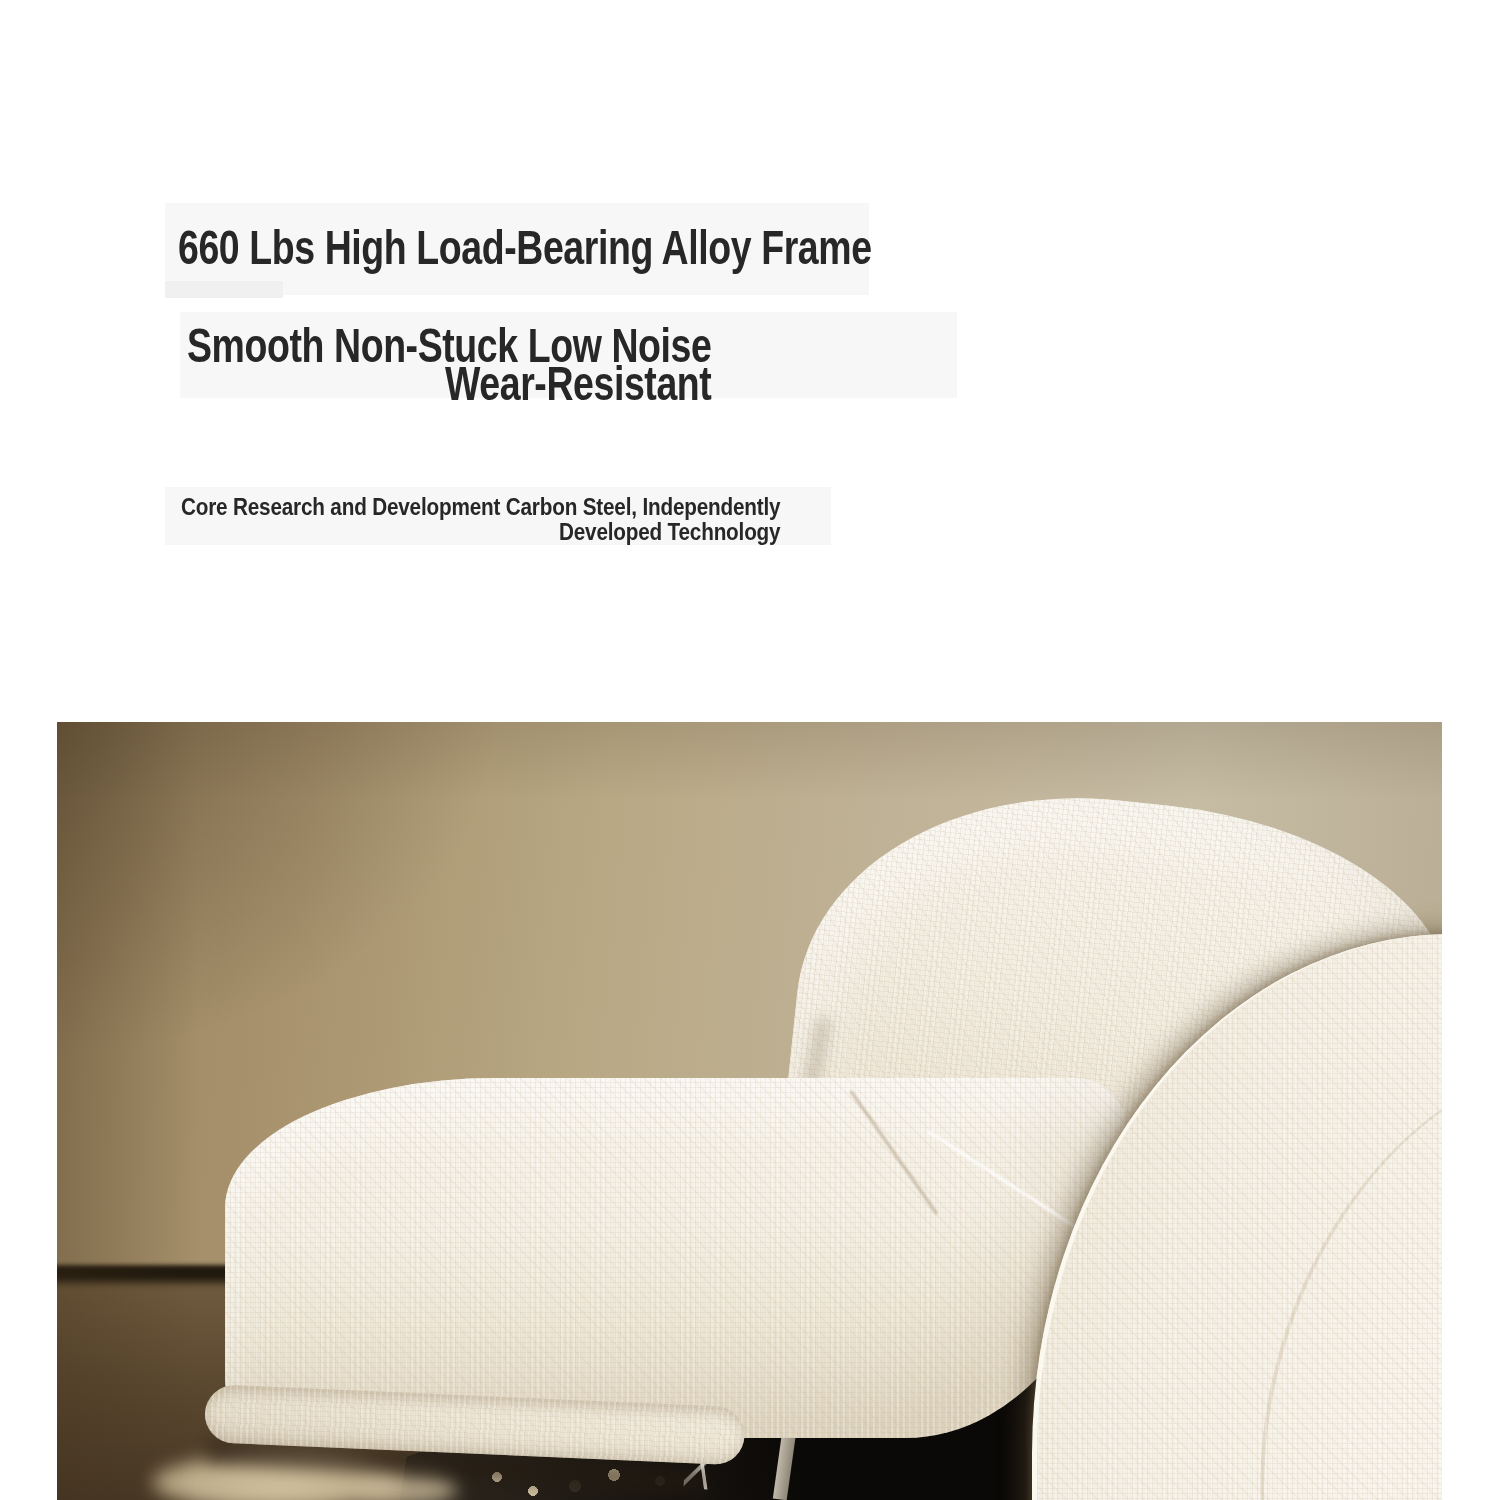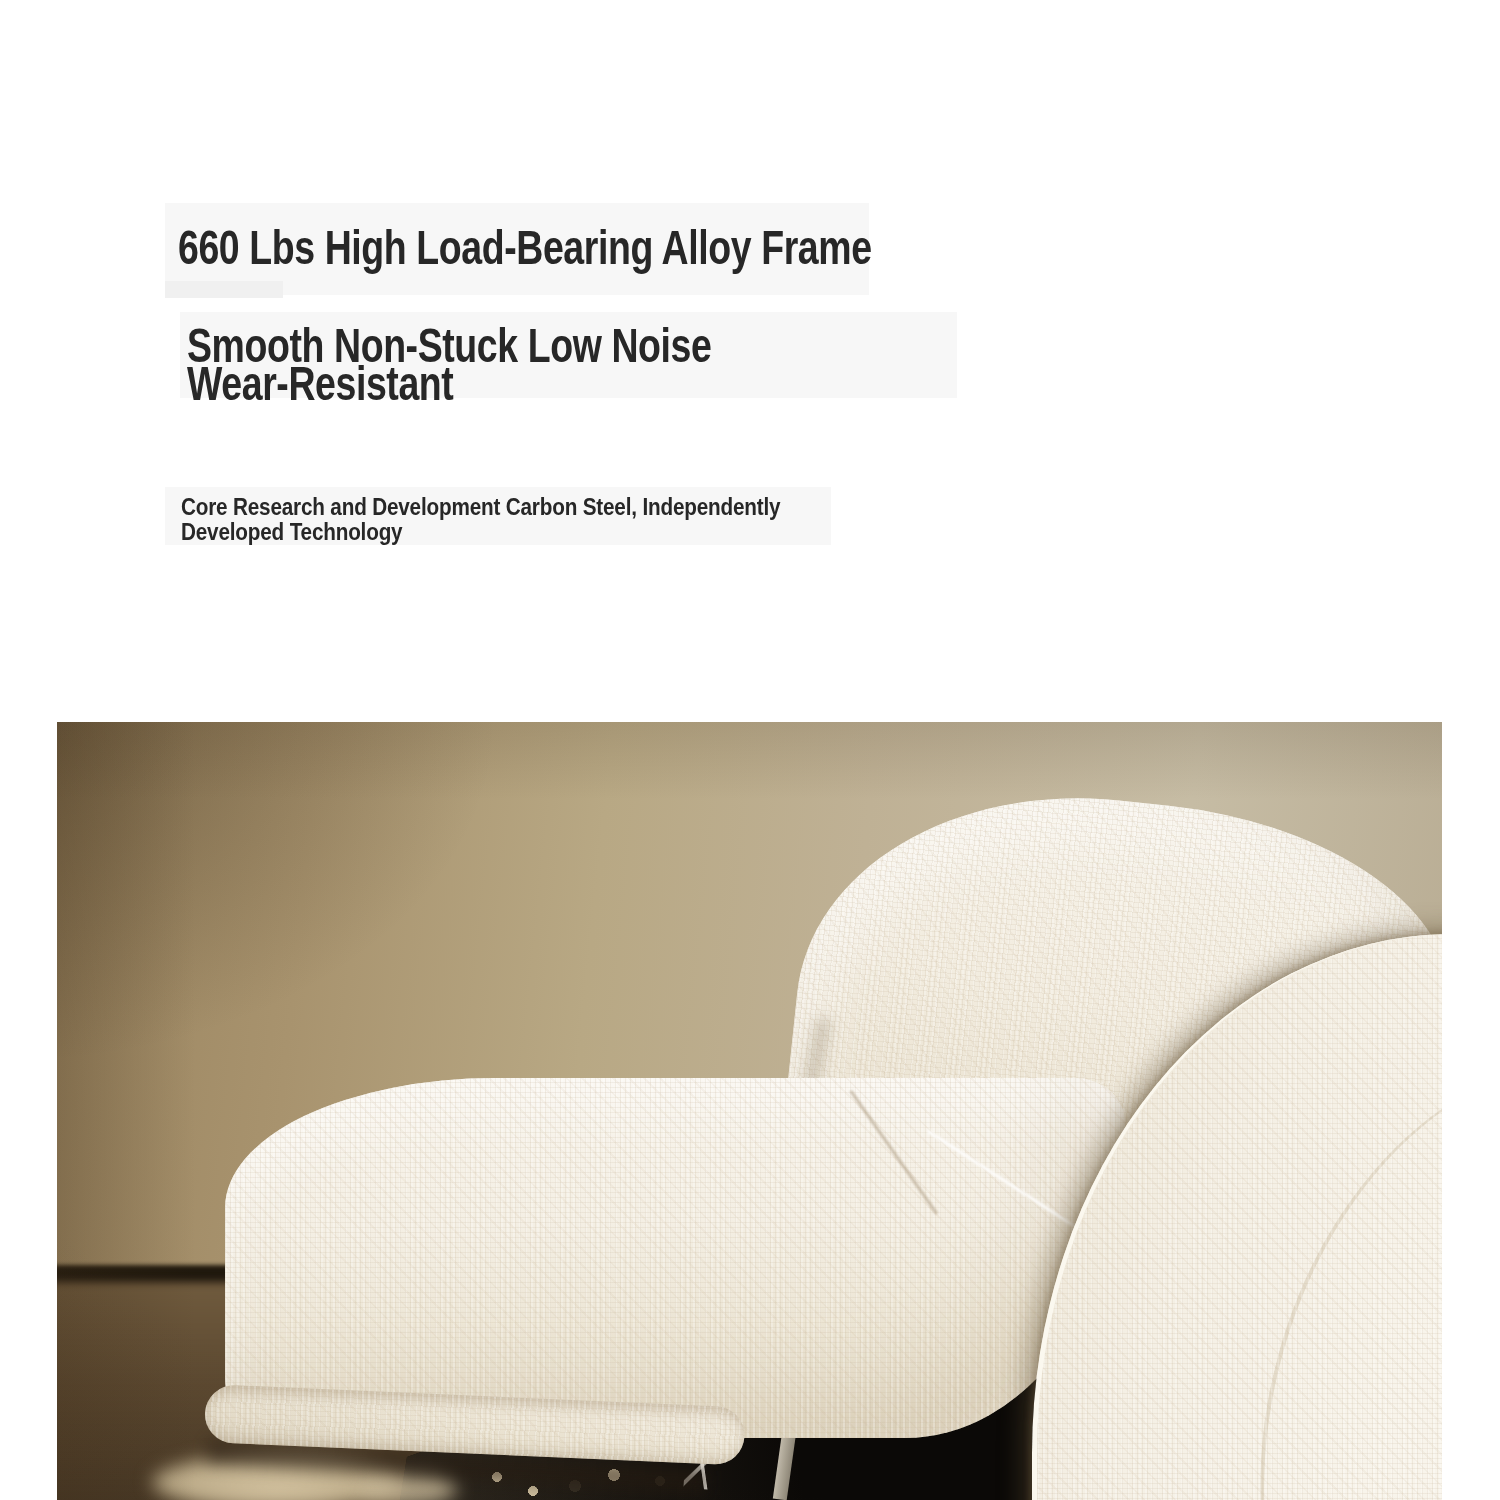--- a/index.html
+++ b/index.html
@@ -1,18 +1,18 @@
 <!DOCTYPE html>
 <html><head>
 <meta charset="utf-8">
 <style>
   html,body{margin:0;padding:0;background:#fff;}
   .canvas{
     position:relative;width:1500px;height:1500px;background:#ffffff;
-    overflow:hidden;font-family:"Liberation Sans",sans-serif;
+    overflow:hidden;font-family:"Liberation Sans",sans-serif;text-align:right;
   }
   
   .backdrop{position:absolute;background:#f7f7f7;}
   .backdrop-frag{position:absolute;background:#f0f0f0;}
   .bd1{left:165px;top:203px;width:704px;height:92px;}
   .bd1f{left:165px;top:281px;width:118px;height:17px;}
   .bd2{left:180px;top:312px;width:777px;height:86px;}
   .bd3{left:165px;top:487px;width:666px;height:58px;}
   
   .headline{position:absolute;color:#272727;font-weight:700;white-space:nowrap;

